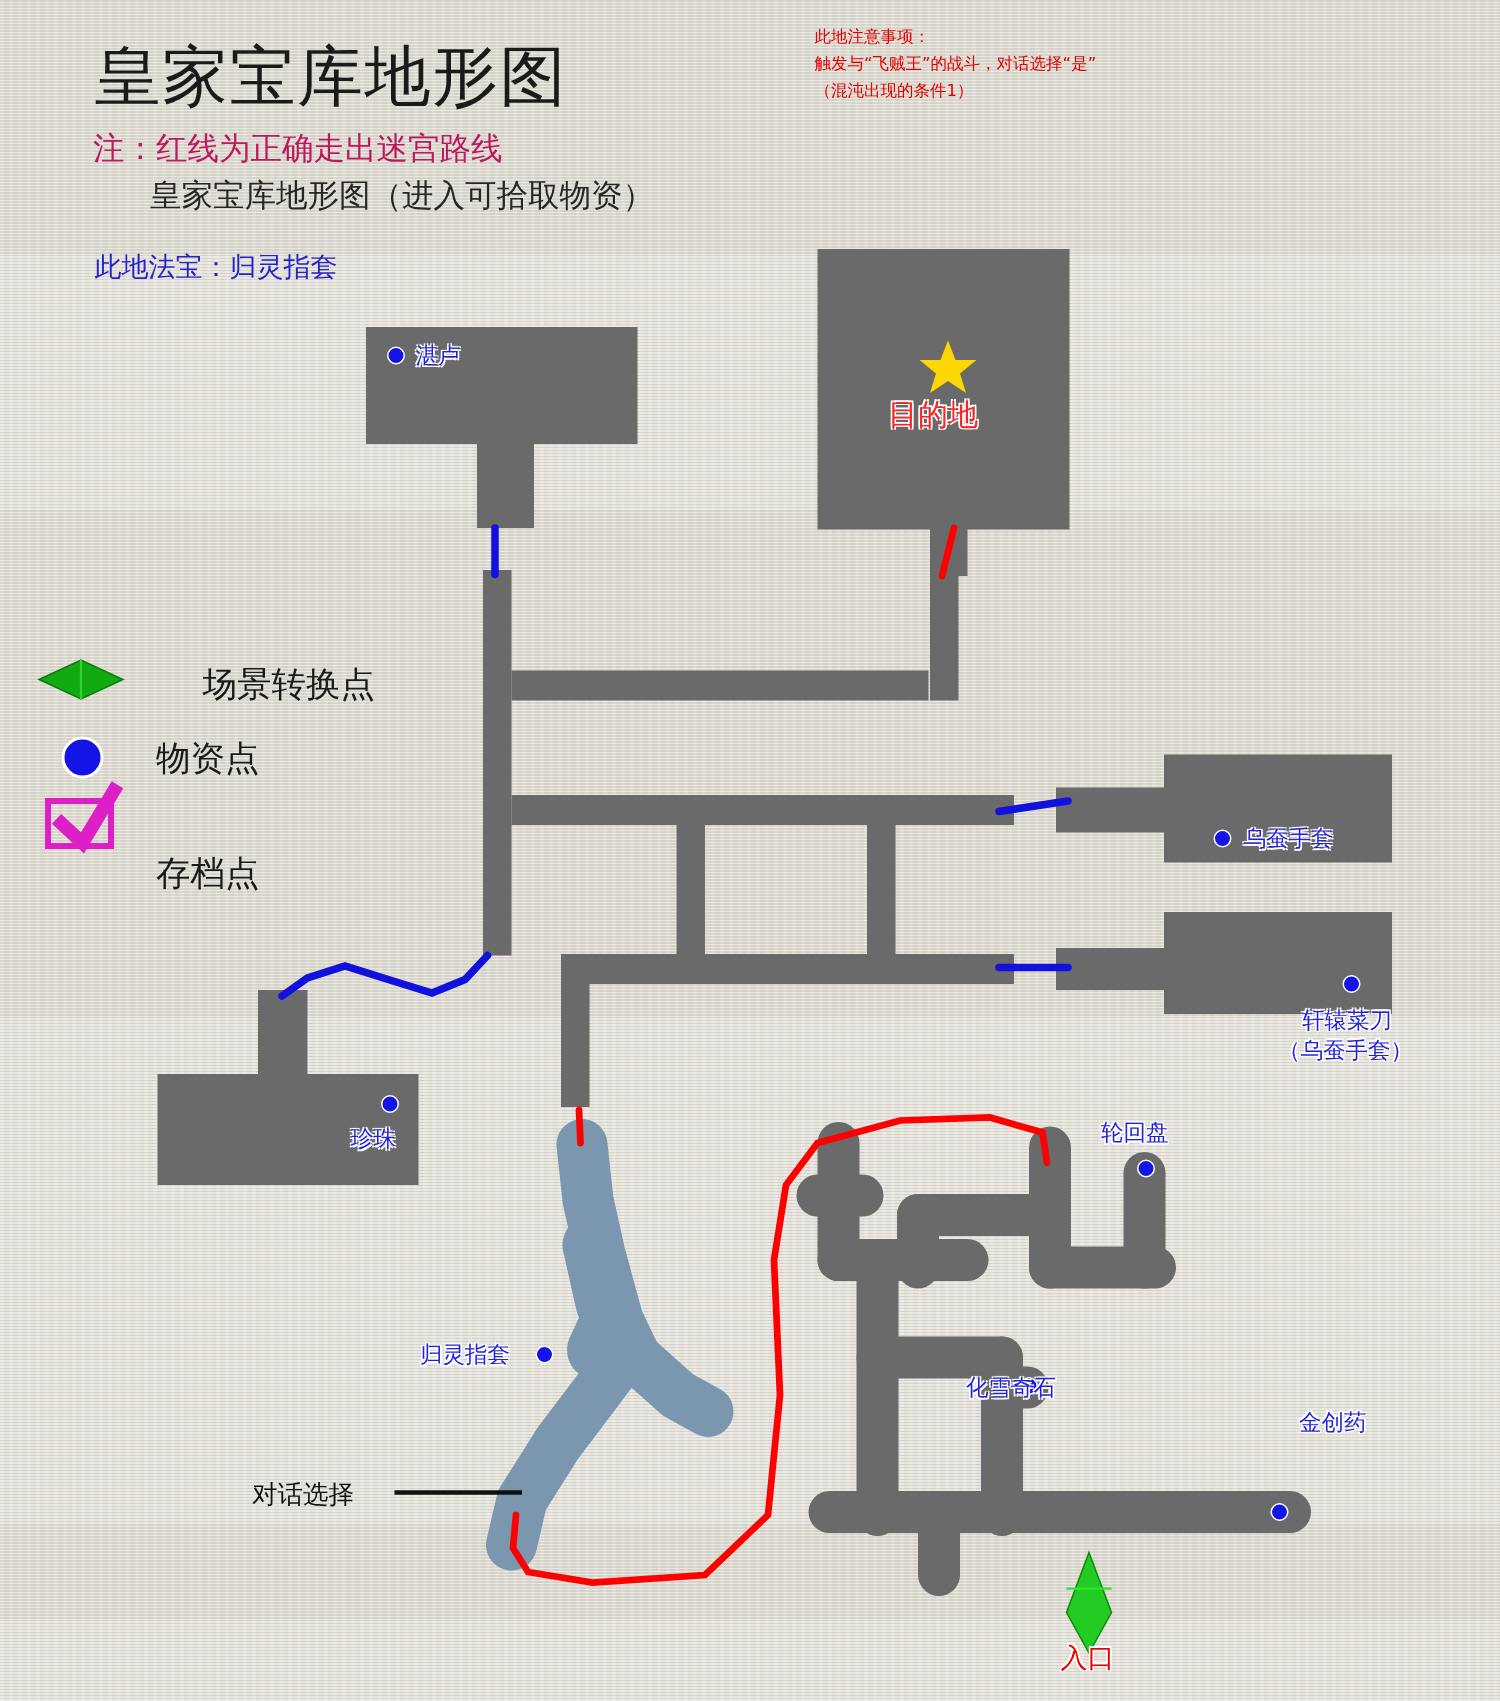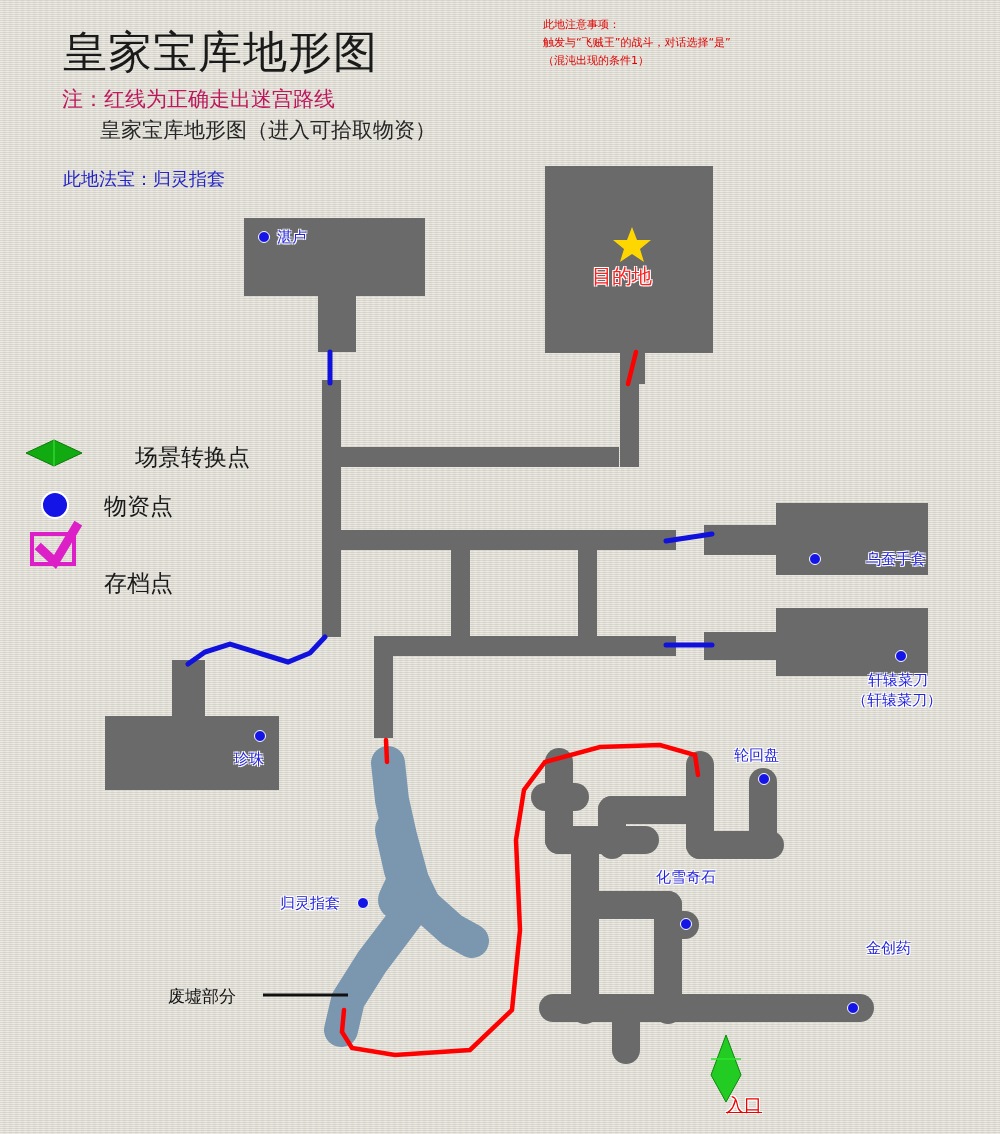--- a/index.html
+++ b/index.html
@@ -157,42 +157,42 @@
   </svg>
 
   <div class="txt legend-label" id="lg1">场景转换点</div>
   <div class="txt legend-label" id="lg2">物资点</div>
   <div class="txt legend-label" id="lg3">存档点</div>
 
   <div class="dot" style="left:258px;top:231px;"></div>
   <div class="blu" style="left:277px;top:228px;">湛卢</div>
 
   <div class="dot" style="left:809px;top:553px;"></div>
-  <div class="blu" style="left:866px;top:550px;">乌蚕手套</div>
+  <div class="blu" style="left:829px;top:550px;">乌蚕手套</div>
 
   <div class="dot" style="left:895px;top:650px;"></div>
   <div class="blu" style="left:868px;top:671px;">轩辕菜刀</div>
-  <div class="blu" style="left:852px;top:691px;">（轩辕菜刀）</div>
+  <div class="blu" style="left:852px;top:691px;">（乌蚕手套）</div>
 
   <div class="dot" style="left:254px;top:730px;"></div>
   <div class="blu" style="left:234px;top:750px;">珍珠</div>
 
   <div class="dot" style="left:357px;top:897px;"></div>
   <div class="blu" style="left:280px;top:894px;">归灵指套</div>
 
   <div class="dot" style="left:758px;top:773px;"></div>
   <div class="blu" style="left:734px;top:746px;">轮回盘</div>
 
   <div class="dot" style="left:680px;top:918px;"></div>
-  <div class="blu" style="left:644px;top:868px;margin-left:12px;">化雪奇石</div>
+  <div class="blu" style="left:644px;top:916px;">化雪奇石</div>
 
   <div class="dot" style="left:847px;top:1002px;"></div>
   <div class="blu" style="left:866px;top:939px;">金创药</div>
 
   <div class="txt" id="dest-label">目的地</div>
-  <div class="red" style="left:726px;top:1093px;text-decoration:underline;">入口</div>
+  <div class="red" style="left:707px;top:1093px;">入口</div>
 
-  <div class="blk" style="left:168px;top:985px;">废墟部分</div>
+  <div class="blk" style="left:168px;top:985px;">对话选择</div>
   <svg class="layer">
     <line x1="263" y1="995" x2="348" y2="995" stroke="#111" stroke-width="3"></line>
   </svg>
 
 </div>
 
 </body></html>

